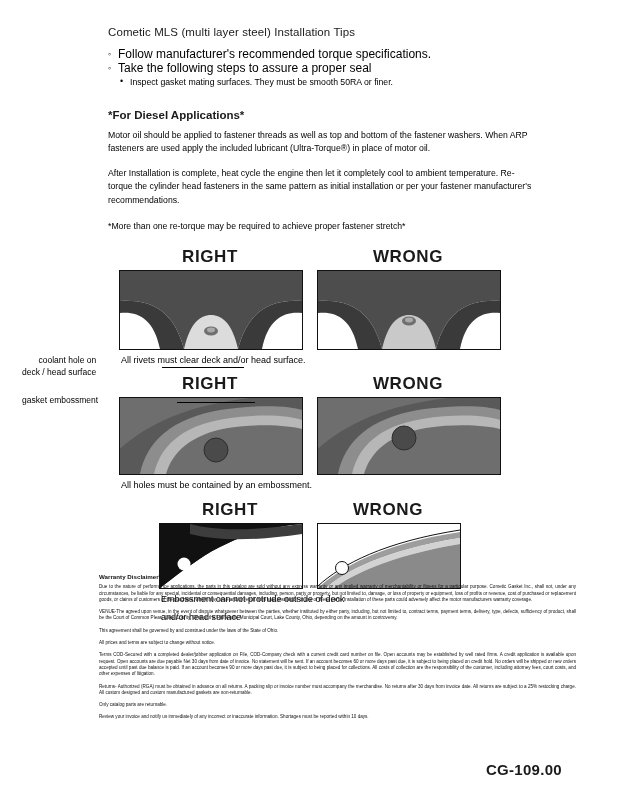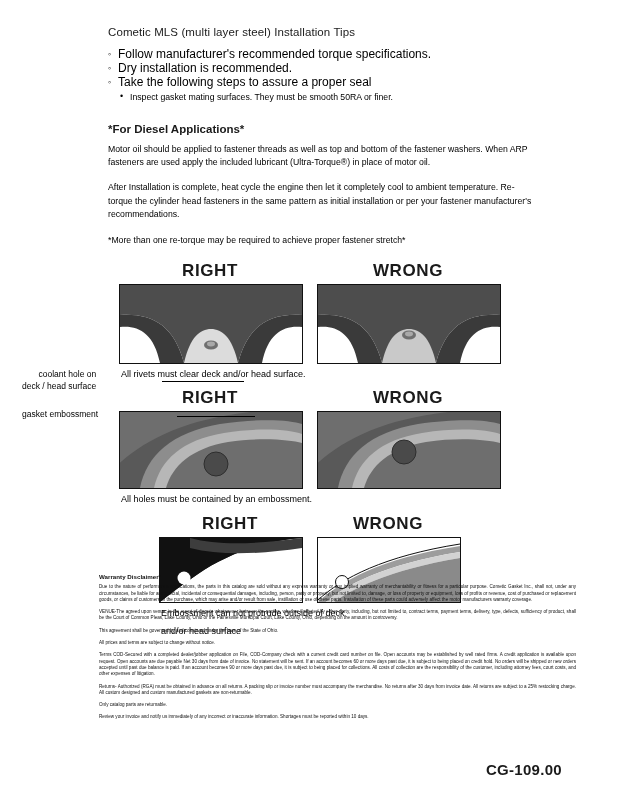--- a/index.html
+++ b/index.html
@@ -174,21 +174,20 @@
 </style>
 </head>
 <body>
 
 <div class="page">
 
   <h1 class="title">Cometic MLS (multi layer steel) Installation Tips</h1>
 
   <ul class="bullets">
     <li>Follow manufacturer's recommended torque specifications.</li>
-    <li>Dry installation is recommended.</li>
     <li>Take the following steps to assure a proper seal</li>
   </ul>
   <ul class="subbullets" style="margin-left:78px;">
     <li>Inspect gasket mating surfaces.  They must be smooth 50RA or finer.</li>
   </ul>
 
   <h2 class="section-head">*For Diesel Applications*</h2>
   <p class="para">Motor oil should be applied to fastener threads as well as top and bottom of the fastener washers. When ARP fasteners are used apply the included lubricant (Ultra-Torque®) in place of motor oil.</p>
   <p class="para">After Installation is complete, heat cycle the engine then let it completely cool to ambient temperature. Re-torque the cylinder head fasteners in the same pattern as initial installation or per your fastener manufacturer's recommendations.</p>
   <p class="note">*More than one re-torque may be required to achieve proper fastener stretch*</p>

